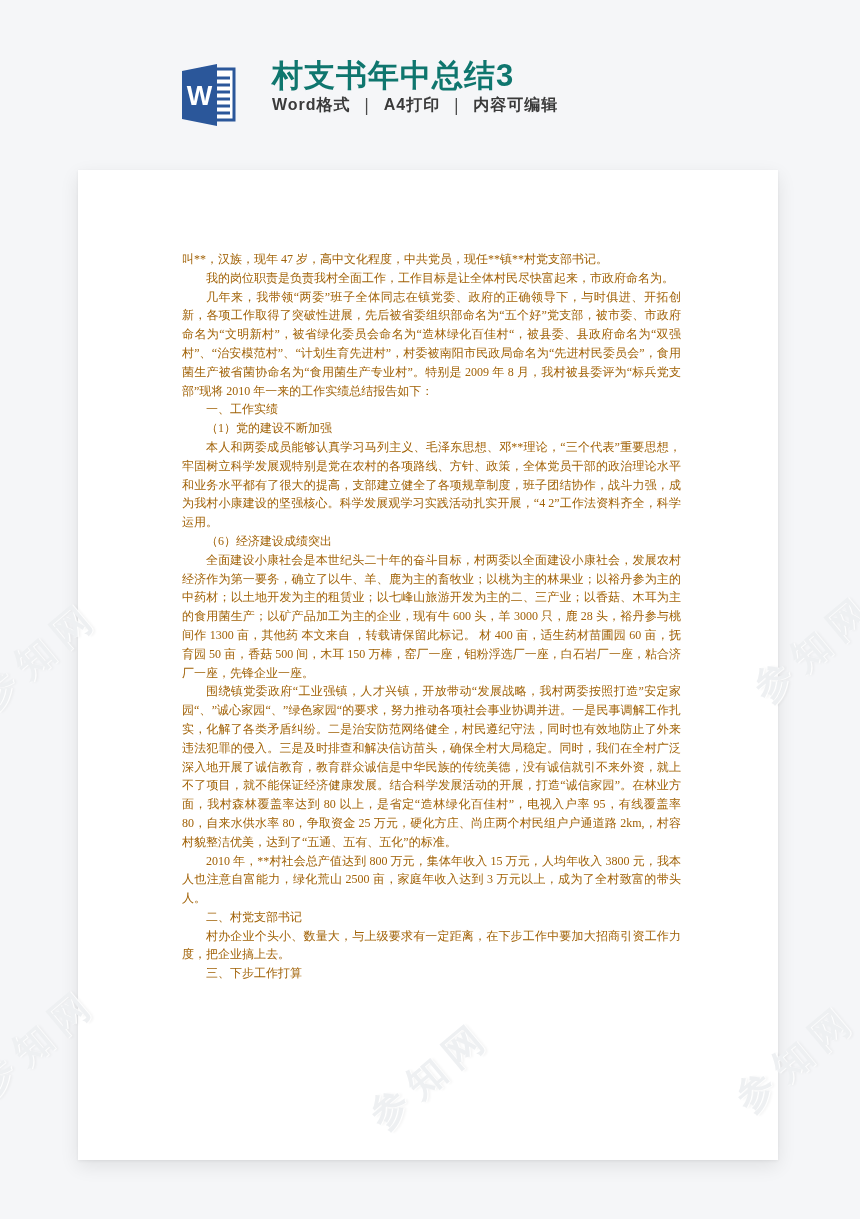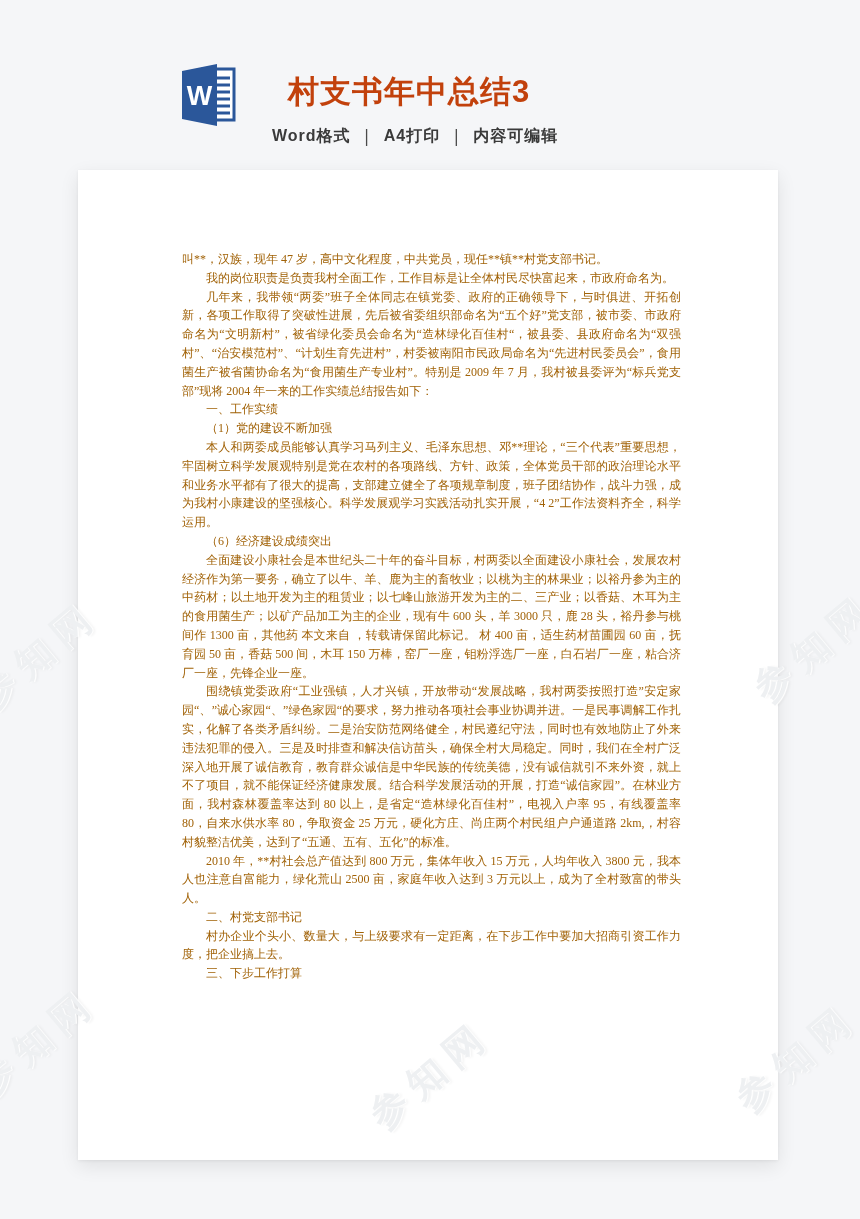--- a/index.html
+++ b/index.html
@@ -9,25 +9,25 @@
     position:relative;
     overflow:hidden;
     font-family:"Liberation Sans","DejaVu Sans",sans-serif;
   }
 
   
   .header{position:absolute;left:180px;top:58px;display:flex;align-items:flex-start;}
   .word-icon{width:58px;height:66px;margin-top:4px;flex:0 0 auto;}
   .header-text{margin-left:34px;}
   .doc-title{
-    font-size:31px;font-weight:bold;color:#c2410c;
-    line-height:36px;letter-spacing:1px;margin:16px;
+    font-size:31px;font-weight:bold;color:#0f766e;
+    line-height:36px;letter-spacing:1px;margin:0;
   }
   .doc-meta{
-    margin-top:16px;font-size:16px;font-weight:bold;color:#3a3a3a;
+    margin-top:1px;font-size:16px;font-weight:bold;color:#3a3a3a;
     letter-spacing:1px;display:flex;align-items:center;
   }
   .doc-meta .sep{color:#4a4a4a;font-weight:400;margin:0 14px;transform:scaleY(1.1);}
 
   
   .page{
     position:absolute;left:78px;top:170px;width:700px;height:990px;
     background:#ffffff;
     box-shadow:0 1px 3px rgba(0,0,0,.06),0 6px 18px rgba(0,0,0,.09);
   }
@@ -83,21 +83,21 @@
         <span class="sep">|</span>
         <span>内容可编辑</span>
       </div>
   </div>
 </div>
 
 <div class="page">
   <div class="page-body">
       <p class="">叫**，汉族，现年 47 岁，高中文化程度，中共党员，现任**镇**村党支部书记。</p>
       <p class="indent">我的岗位职责是负责我村全面工作，工作目标是让全体村民尽快富起来，市政府命名为。</p>
-      <p class="indent">几年来，我带领“两委”班子全体同志在镇党委、政府的正确领导下，与时俱进、开拓创新，各项工作取得了突破性进展，先后被省委组织部命名为“五个好”党支部，被市委、市政府命名为“文明新村”，被省绿化委员会命名为“造林绿化百佳村“，被县委、县政府命名为“双强村”、“治安模范村”、“计划生育先进村”，村委被南阳市民政局命名为“先进村民委员会”，食用菌生产被省菌协命名为“食用菌生产专业村”。特别是 2009 年 7 月，我村被县委评为“标兵党支部”现将 2004 年一来的工作实绩总结报告如下：</p>
+      <p class="indent">几年来，我带领“两委”班子全体同志在镇党委、政府的正确领导下，与时俱进、开拓创新，各项工作取得了突破性进展，先后被省委组织部命名为“五个好”党支部，被市委、市政府命名为“文明新村”，被省绿化委员会命名为“造林绿化百佳村“，被县委、县政府命名为“双强村”、“治安模范村”、“计划生育先进村”，村委被南阳市民政局命名为“先进村民委员会”，食用菌生产被省菌协命名为“食用菌生产专业村”。特别是 2009 年 8 月，我村被县委评为“标兵党支部”现将 2010 年一来的工作实绩总结报告如下：</p>
       <p class="indent">一、工作实绩</p>
       <p class="indent">（1）党的建设不断加强</p>
       <p class="indent">本人和两委成员能够认真学习马列主义、毛泽东思想、邓**理论，“三个代表”重要思想，牢固树立科学发展观特别是党在农村的各项路线、方针、政策，全体党员干部的政治理论水平和业务水平都有了很大的提高，支部建立健全了各项规章制度，班子团结协作，战斗力强，成为我村小康建设的坚强核心。科学发展观学习实践活动扎实开展，“4 2”工作法资料齐全，科学运用。</p>
       <p class="indent">（6）经济建设成绩突出</p>
       <p class="indent">全面建设小康社会是本世纪头二十年的奋斗目标，村两委以全面建设小康社会，发展农村经济作为第一要务，确立了以牛、羊、鹿为主的畜牧业；以桃为主的林果业；以裕丹参为主的中药材；以土地开发为主的租赁业；以七峰山旅游开发为主的二、三产业；以香菇、木耳为主的食用菌生产；以矿产品加工为主的企业，现有牛 600 头，羊 3000 只，鹿 28 头，裕丹参与桃间作 1300 亩，其他药 本文来自 ，转载请保留此标记。 材 400 亩，适生药材苗圃园 60 亩，抚育园 50 亩，香菇 500 间，木耳 150 万棒，窑厂一座，钼粉浮选厂一座，白石岩厂一座，粘合济厂一座，先锋企业一座。</p>
       <p class="indent">围绕镇党委政府“工业强镇，人才兴镇，开放带动“发展战略，我村两委按照打造”安定家园“、”诚心家园“、”绿色家园“的要求，努力推动各项社会事业协调并进。一是民事调解工作扎实，化解了各类矛盾纠纷。二是治安防范网络健全，村民遵纪守法，同时也有效地防止了外来违法犯罪的侵入。三是及时排查和解决信访苗头，确保全村大局稳定。同时，我们在全村广泛深入地开展了诚信教育，教育群众诚信是中华民族的传统美德，没有诚信就引不来外资，就上不了项目，就不能保证经济健康发展。结合科学发展活动的开展，打造“诚信家园”。在林业方面，我村森林覆盖率达到 80 以上，是省定“造林绿化百佳村”，电视入户率 95，有线覆盖率 80，自来水供水率 80，争取资金 25 万元，硬化方庄、尚庄两个村民组户户通道路 2km,，村容村貌整洁优美，达到了“五通、五有、五化”的标准。</p>
       <p class="indent">2010 年，**村社会总产值达到 800 万元，集体年收入 15 万元，人均年收入 3800 元，我本人也注意自富能力，绿化荒山 2500 亩，家庭年收入达到 3 万元以上，成为了全村致富的带头人。</p>
       <p class="indent">二、村党支部书记</p>
       <p class="indent">村办企业个头小、数量大，与上级要求有一定距离，在下步工作中要加大招商引资工作力度，把企业搞上去。</p>
       <p class="indent">三、下步工作打算</p>

